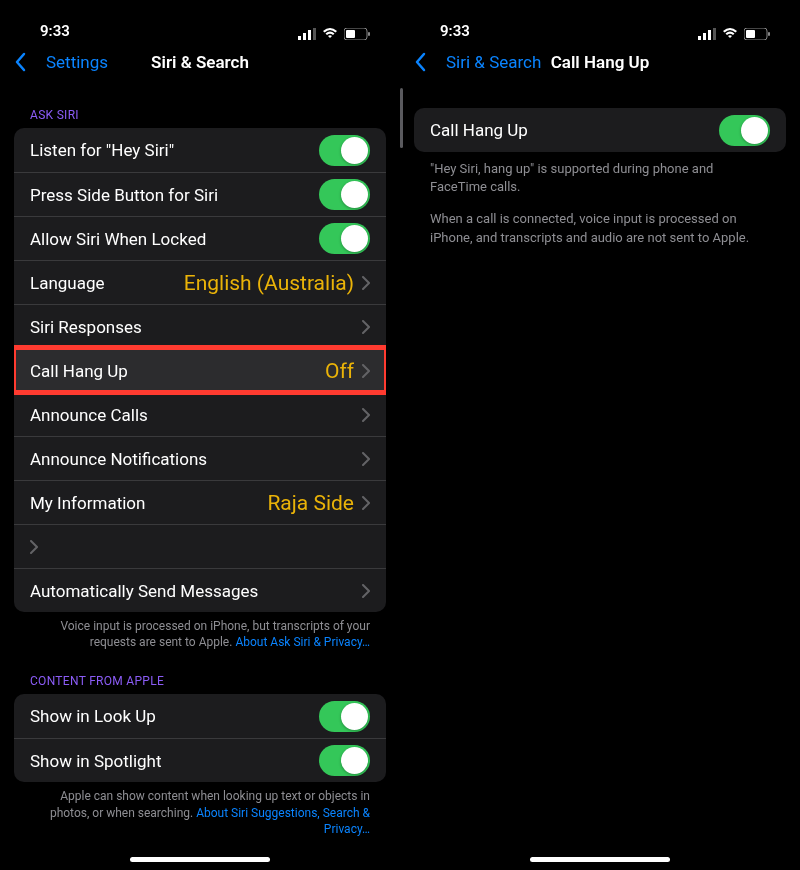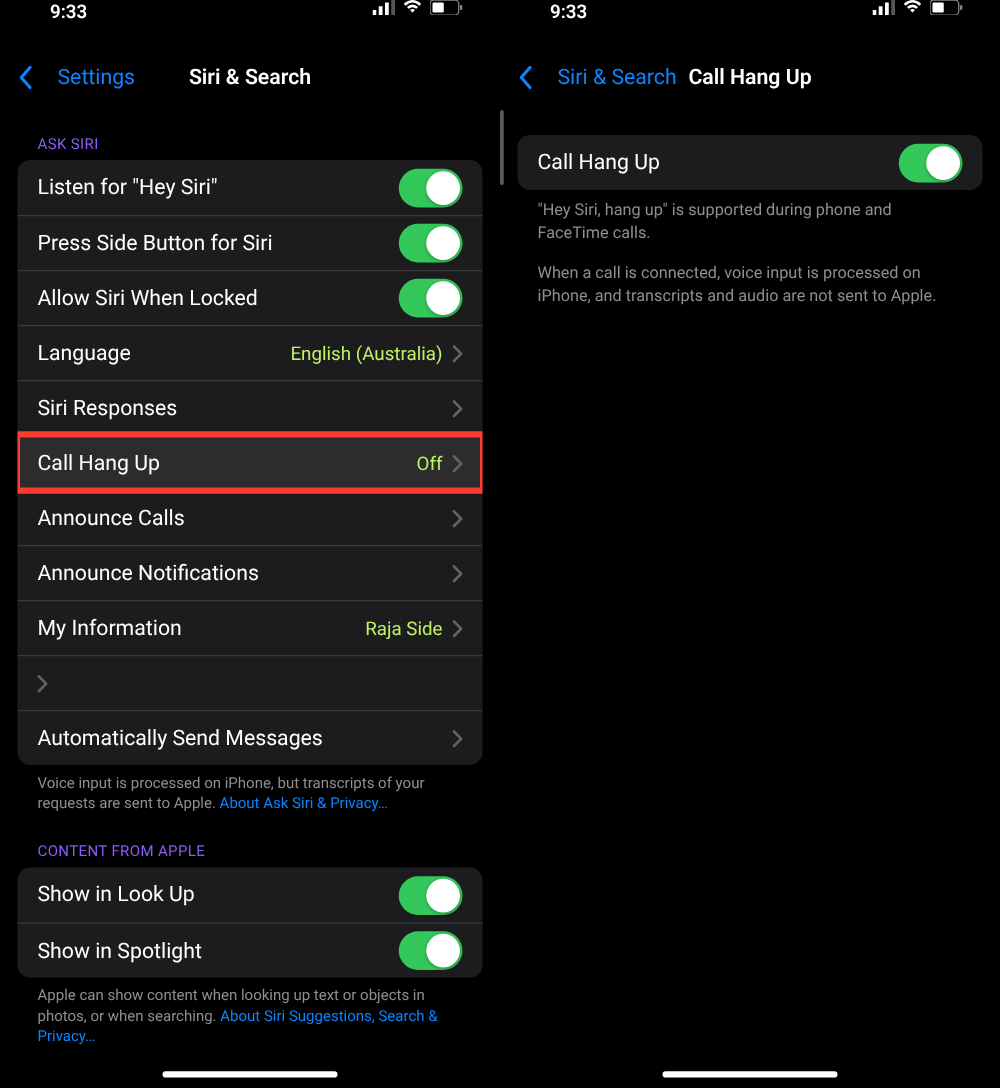--- a/index.html
+++ b/index.html
@@ -15,21 +15,21 @@
   .phone {
     width: 400px;
     height: 870px;
     position: relative;
     background: #000;
   }
   .status-bar {
     height: 40px;
     display: flex;
     justify-content: space-between;
-    align-items: flex-start;
+    align-items: flex-end;
     padding: 0 30px 0 40px;
     font-size: 15px;
     font-weight: 600;
     gap: 29px;
   }
   .status-icons { display: flex; gap: 6px; align-items: center; }
   .nav-bar {
     height: 44px;
     display: flex;
     align-items: center;
@@ -73,21 +73,21 @@
     min-height: 44px;
     display: flex;
     align-items: center;
     justify-content: space-between;
     padding: 0 16px;
     border-top: 0.5px solid #3a3a3c;
     font-size: 17px;
   }
   .row:first-child { border-top: none; }
   .row-label { color: #fff; flex: 1; }
-  .row-value { color: #bef264; margin-right: 8px; font-size: 15px; }
+  .row-value { color: #eab308; margin-right: 8px; font-size: 21px; }
   .toggle {
     width: 51px;
     height: 31px;
     border-radius: 16px;
     position: relative;
   }
   .toggle.on { background: #34c759; }
   .toggle .knob {
     width: 27px; height: 27px;
     background: #fff;
@@ -95,20 +95,21 @@
     position: absolute;
     top: 2px;
     box-shadow: 0 1px 3px rgba(0,0,0,0.3);
   }
   .toggle.on .knob { right: 2px; }
   .footer-text {
     font-size: 12px;
     color: #8e8e93;
     padding: 6px 16px 0;
     line-height: 1.35;
+    text-align: right;
   }
   .footer-text .link { color: #0a84ff; }
   .highlight {
     outline: 5px solid #ff3b30;
     outline-offset: -2px;
     background: #2c2c2e;
   }
   .home-indicator {
     position: absolute;
     bottom: 8px;

